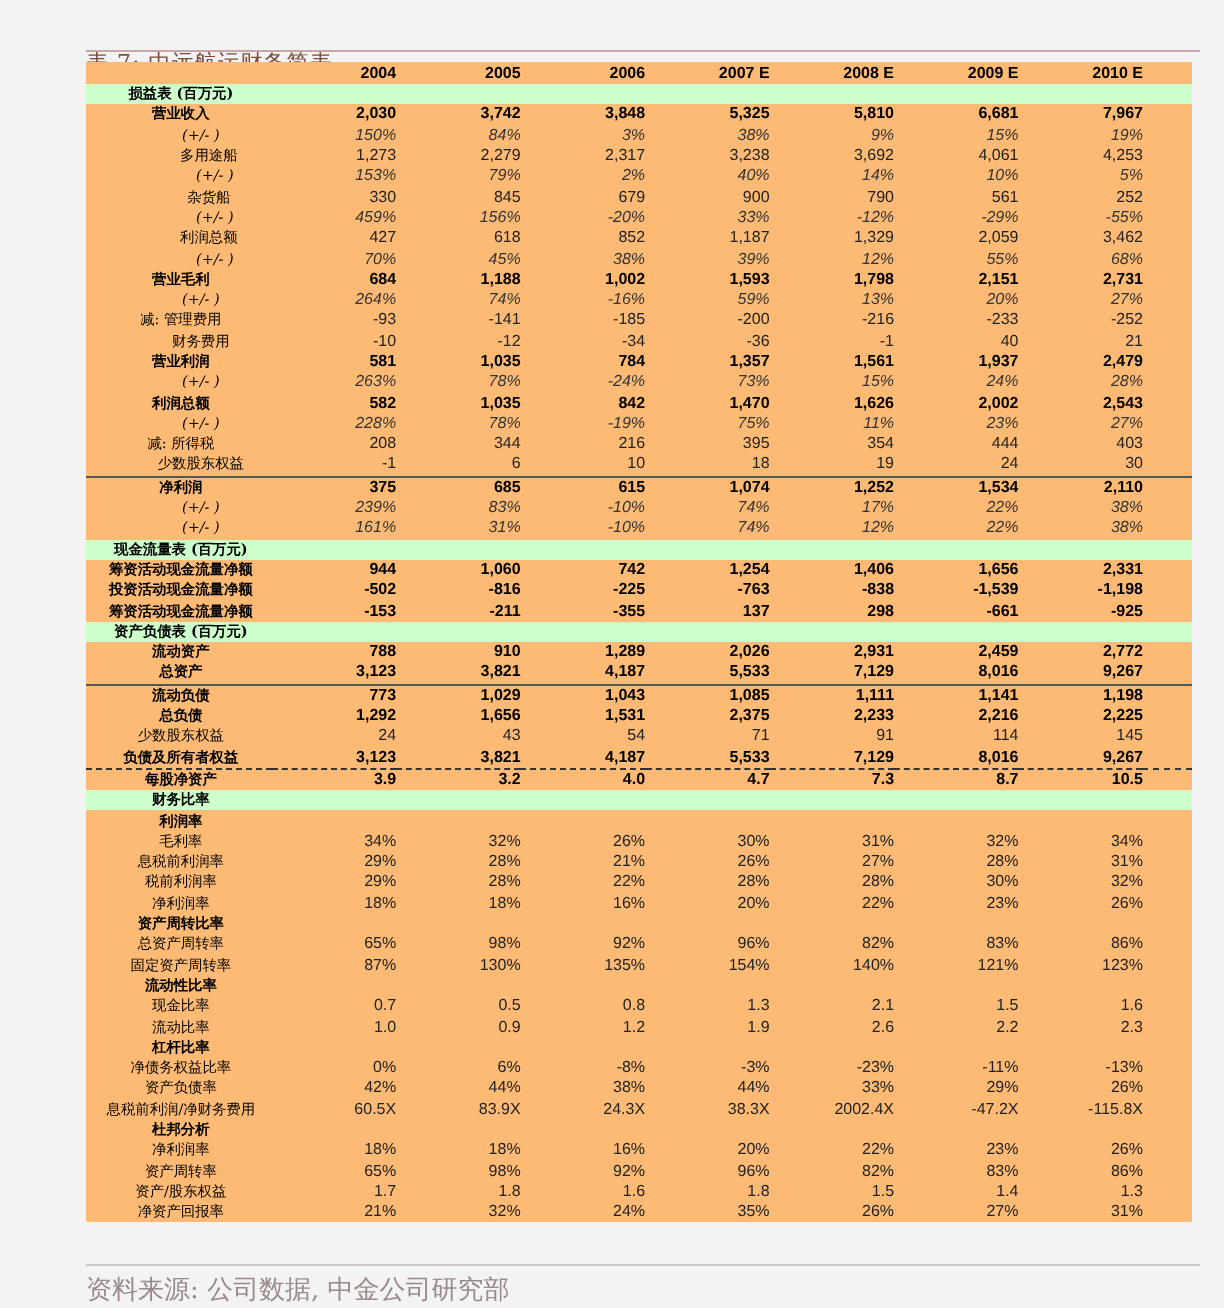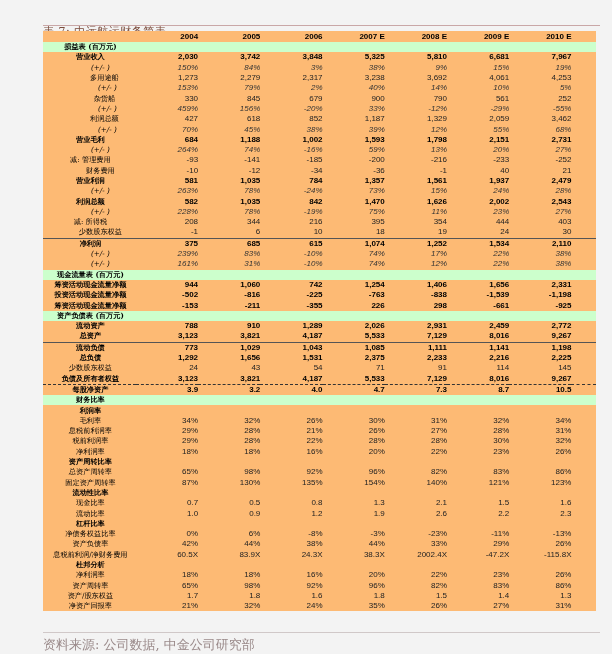--- a/index.html
+++ b/index.html
@@ -345,21 +345,21 @@
           <td class="n">-838</td>
           <td class="n">-1,539</td>
           <td class="n">-1,198</td>
           <td></td>
         </tr>
         <tr class="bold">
           <td class="l">筹资活动现金流量净额</td>
           <td class="n">-153</td>
           <td class="n">-211</td>
           <td class="n">-355</td>
-          <td class="n">226</td>
+          <td class="n">137</td>
           <td class="n">298</td>
           <td class="n">-661</td>
           <td class="n">-925</td>
           <td></td>
         </tr>
         <tr class="section">
           <td class="l">资产负债表 (百万元)</td>
           <td class="n"></td>
           <td class="n"></td>
           <td class="n"></td>

